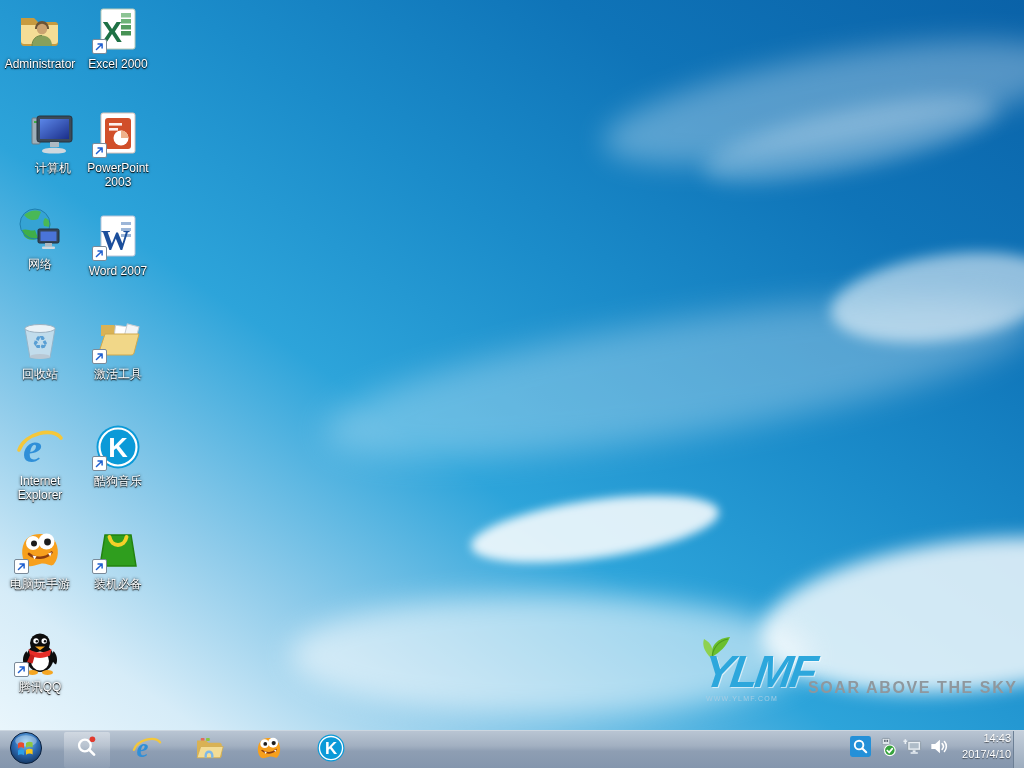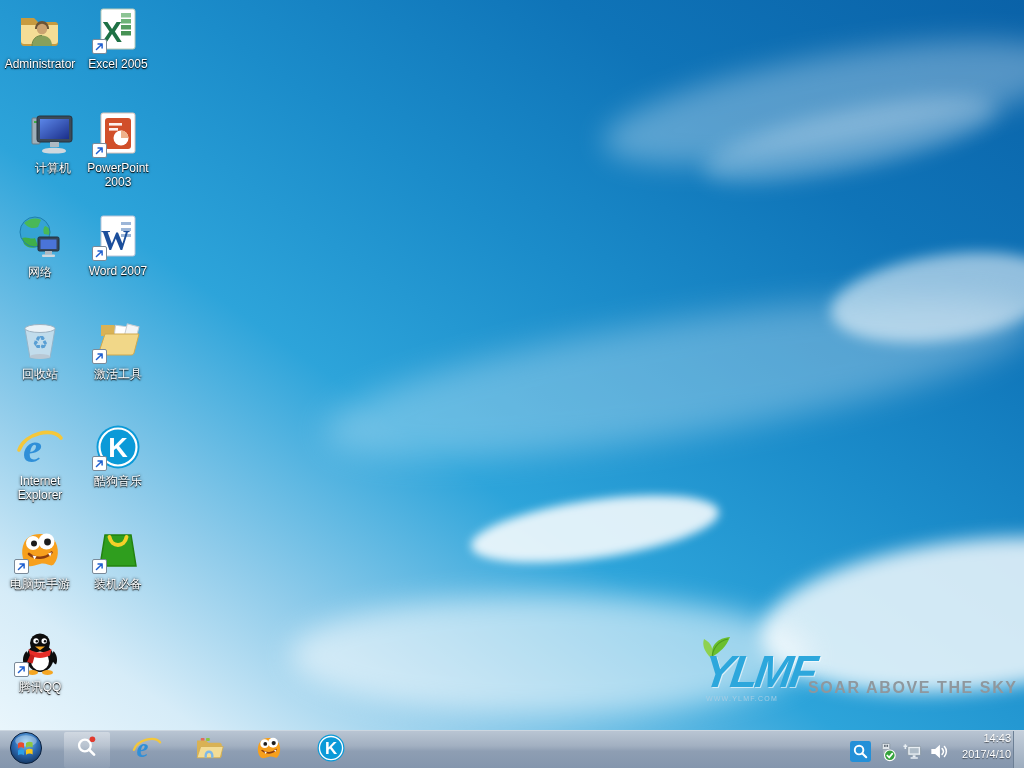--- a/index.html
+++ b/index.html
@@ -71,21 +71,21 @@
   }
   .task-item {
     position:absolute; top:1px; width:46px; height:36px;
     display:flex; align-items:center; justify-content:center; cursor:pointer;
   }
   .task-item svg { width:30px; height:30px; }
   .task-item.start svg { width:34px; height:34px; }
   .task-item.lit { background:linear-gradient(180deg,rgba(255,255,255,.35),rgba(255,255,255,.08)); border-radius:2px; }
   .tray {
     position:absolute; right:13px; top:0; height:31px;
-    display:flex; align-items:flex-end; gap:7px;
+    display:flex; align-items:center; gap:7px;
   }
   .tray-icon { width:21px; height:21px; cursor:pointer; }
   .tray-icon svg { width:100%; height:100%; display:block; }
   .clock {
     margin-left:6px; color:#fff; font-size:11px; line-height:1.4;
     text-align:right; text-shadow:0 1px 1px rgba(0,0,0,.55); cursor:pointer;
   }
   .show-desktop {
     position:absolute; right:0; top:0; width:11px; height:38px;
     background:linear-gradient(180deg,#c4cfdb,#9cacbe);
@@ -127,21 +127,21 @@
  <rect x="27" y="19" width="10" height="4.5" fill="#569e62"></rect>
  <rect x="27" y="25" width="10" height="4.5" fill="#479254"></rect>
  <text x="8" y="36" font-size="30" font-weight="bold" fill="#1e7145" font-family="Liberation Sans,sans-serif">X</text>
 </svg>
           <span class="shortcut-badge">
             <svg viewBox="0 0 15 15">
  <path d="M4 11 L10.5 4.5 M10.5 4.5 H5.8 M10.5 4.5 V9.2" stroke="#1e5fd0" stroke-width="1.7" fill="none" stroke-linecap="round" stroke-linejoin="round"></path>
             </svg>
           </span>
         </div>
-    <div class="icon-label">Excel 2005</div>
+    <div class="icon-label">Excel 2000</div>
   </div>
       <div class="icon-cell" style="left: 1px; top: 110px; margin-left: 13px;">
     <div class="icon-art">
           <svg viewBox="0 0 48 48">
  <defs>
               <linearGradient id="scrg" x1="0" y1="0" x2="1" y2="1">
   <stop offset="0" stop-color="#5b86e8"></stop>
                 <stop offset="1" stop-color="#1b2f8a"></stop>
               </linearGradient>
             </defs>
@@ -166,21 +166,21 @@
  <path d="M27 28 L27 20.5 A7.5 7.5 0 0 1 34.5 28 z" fill="#efb28c"></path>
 </svg>
           <span class="shortcut-badge">
             <svg viewBox="0 0 15 15">
  <path d="M4 11 L10.5 4.5 M10.5 4.5 H5.8 M10.5 4.5 V9.2" stroke="#1e5fd0" stroke-width="1.7" fill="none" stroke-linecap="round" stroke-linejoin="round"></path>
             </svg>
           </span>
         </div>
     <div class="icon-label">PowerPoint 2003</div>
   </div>
-      <div class="icon-cell" style="left: 1px; top: 214px;">
+      <div class="icon-cell" style="left: 1px; top: 206px;">
     <div class="icon-art">
           <svg viewBox="0 0 48 48">
  <circle cx="19" cy="18" r="15" fill="#35a3d4"></circle>
  <path d="M8 9c4-4 12-6 17-3l-3 7c-4 2-8 1-11-1z" fill="#49b857"></path>
  <path d="M6 24c5-2 9 2 13 0l3 8c-5 3-11 2-14-2z" fill="#3fae49"></path>
  <path d="M29 12c4 1 6 5 5 9l-6-1c-1-3-1-6 1-8z" fill="#49b857"></path>
  <circle cx="19" cy="18" r="15" fill="none" stroke="#1f7fae"></circle>
  <rect x="22" y="23" width="21" height="14" rx="1.5" fill="#34465a" stroke="#22303f"></rect>
  <rect x="24.5" y="25.5" width="16" height="9.5" fill="#4a74d8"></rect>
  <rect x="29" y="37" width="7" height="3.5" fill="#aeb9c2"></rect>

